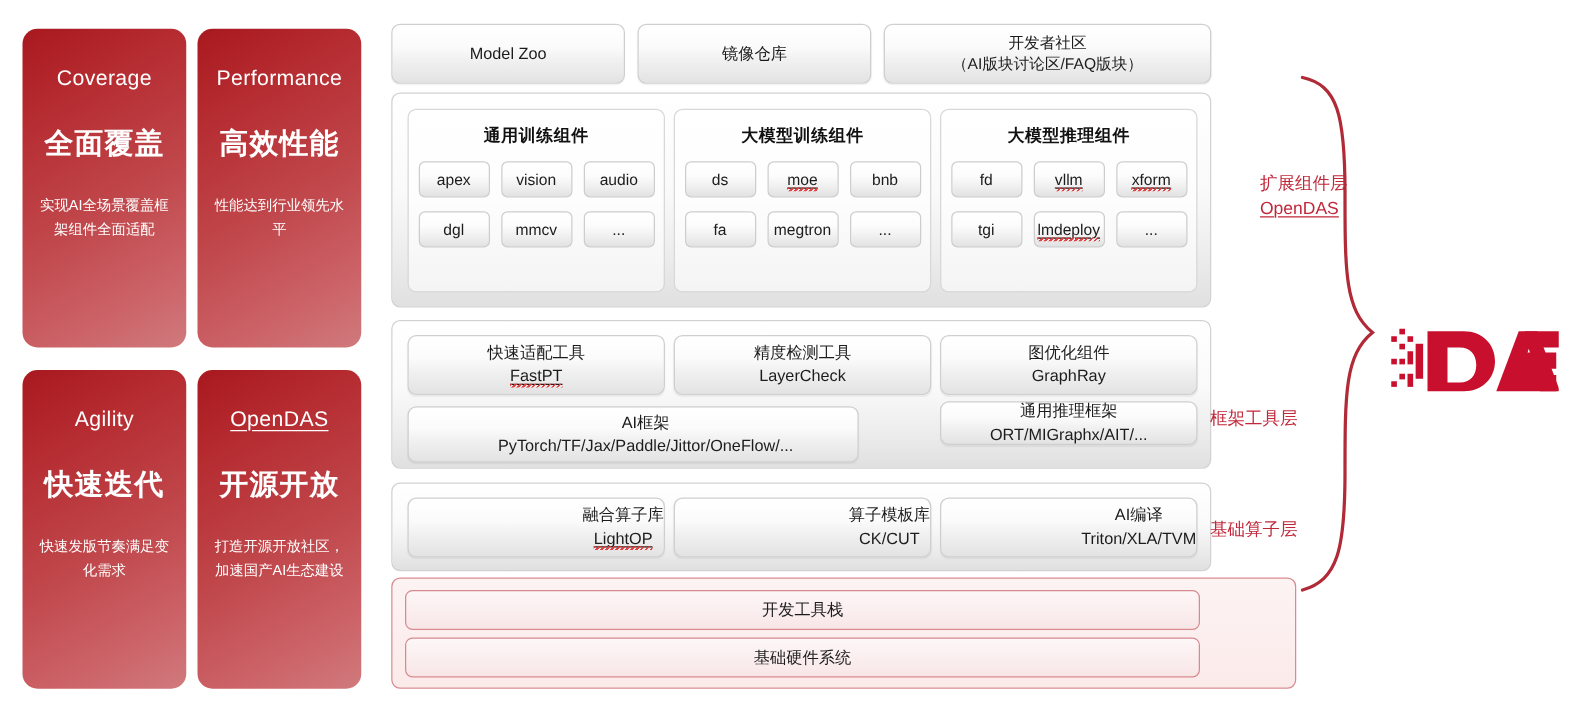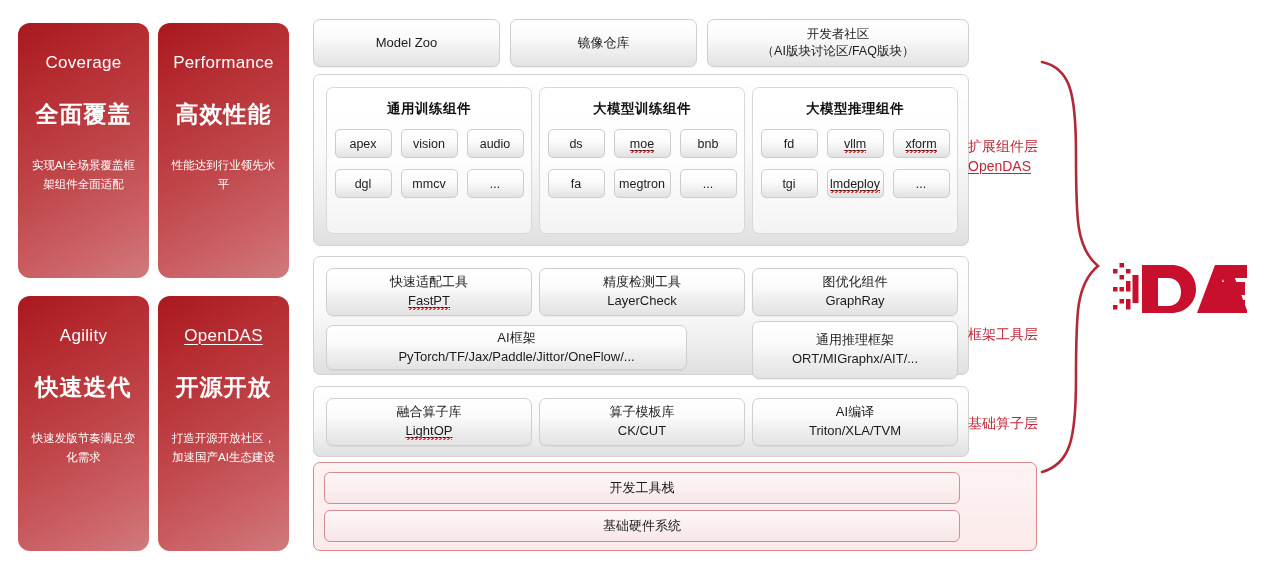--- a/index.html
+++ b/index.html
@@ -84,24 +84,24 @@
     opacity:.95;
   }
   .ul{text-decoration:underline;text-decoration-thickness:1px;text-underline-offset:2px;}
 
   
   #layer-fw .fbox{position:absolute;}
   #fw-fastpt{left:12px;top:11px;width:206px;height:48px;}
   #fw-layercheck{left:225px;top:11px;width:206px;height:48px;}
   #fw-graphray{left:438px;top:11px;width:206px;height:48px;}
   #fw-aiframe{left:12px;top:68px;width:361px;height:45px;padding-left:20px;}
-  #fw-infframe{left:438px;top:64px;width:206px;height:58px;}
-
-  
-  #layer-op .obox{position:absolute;top:11px;height:48px;}
+  #fw-infframe{left:438px;top:64px;width:206px;height:35px;}
+
+  
+  #layer-op .obox{position:absolute;top:11px;height:48px;justify-content:flex-end;}
   #op-lightop{left:12px;width:206px;}
   #op-ckcut{left:225px;width:206px;}
   #op-aicompile{left:438px;width:206px;}
 
   
   #pink-wrap{
     position:absolute;left:313px;top:462px;width:724px;height:89px;box-sizing:border-box;
     border:1px solid #d98a90;border-radius:7px;
     background:linear-gradient(180deg,#fdf3f3 0%,#fbeaea 100%);
   }
@@ -112,21 +112,21 @@
     display:flex;align-items:center;justify-content:center;
     font-size:13px;color:#1c1c1c;
   }
   #pbar-tools{top:9px;}
   #pbar-hw{top:47px;}
 
   
   .rlabel{
     position:absolute;color:#c0283a;font-size:14px;line-height:1.45;font-weight:400;white-space:nowrap;
   }
-  #rl-ext{left:968px;top:136px;}
+  #rl-ext{left:968px;top:136px;padding-left:40px;}
   #rl-fw{left:968px;top:324px;}
   #rl-op{left:968px;top:413px;text-align:right;}
   #rl-ext .odas{text-decoration:underline;text-decoration-thickness:1px;text-underline-offset:2px;}
 
   #brace{position:absolute;left:1036px;top:58px;width:66px;height:420px;}
   #logo{position:absolute;left:1112px;top:258px;width:135px;height:62px;}
 </style>
 </head>
 <body>
 

